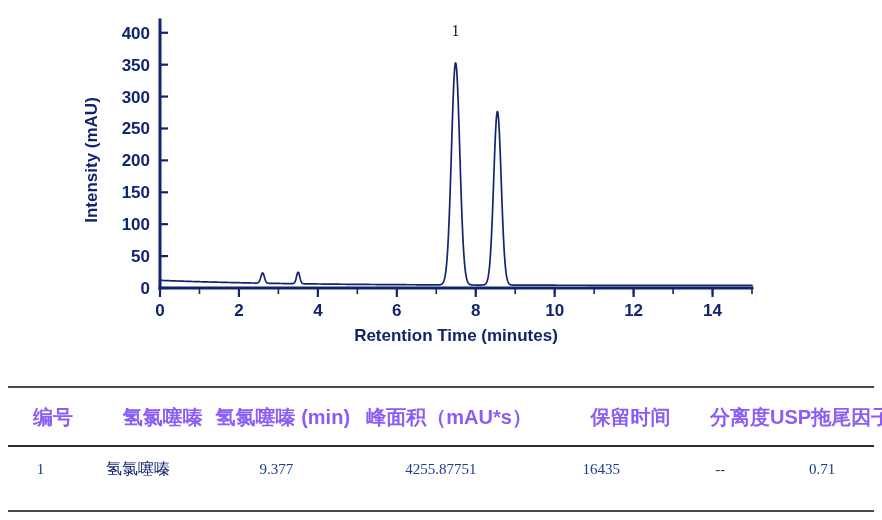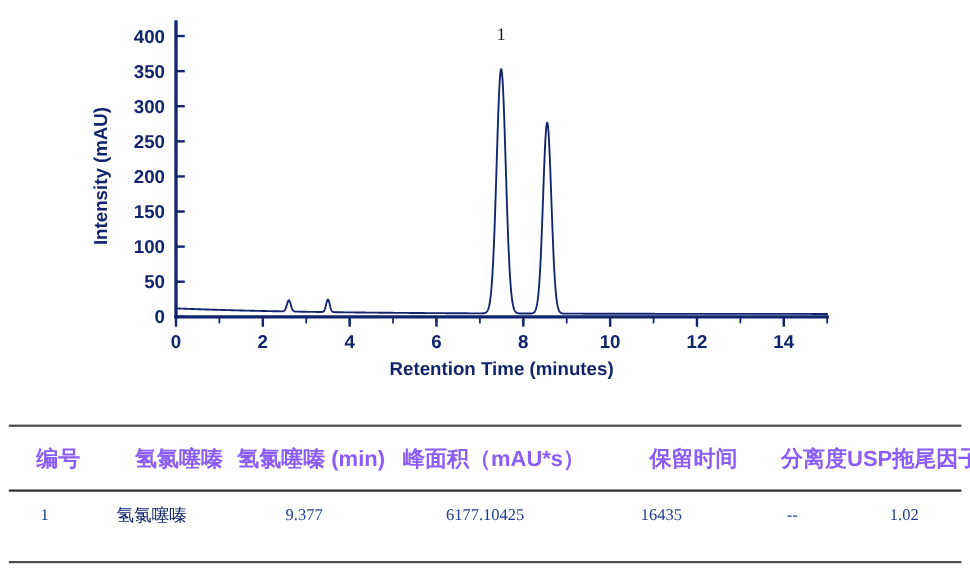--- a/index.html
+++ b/index.html
@@ -234,21 +234,21 @@
         <col class="c-area">
       <col class="c-plate">
         <col class="c-res">
         <col class="c-tail">
     </colgroup>
     <tbody>
       <tr>
         <td>1</td>
         <td class="name-cell">氢氯噻嗪</td>
         <td>9.377</td>
-        <td>6177.10425</td>
+        <td>4255.87751</td>
         <td>16435</td>
         <td>--</td>
-        <td>1.02</td>
+        <td>0.71</td>
       </tr>
     </tbody>
   </table>
   <div class="rule rule-bot"></div>
 </div>
 
 </body></html>

